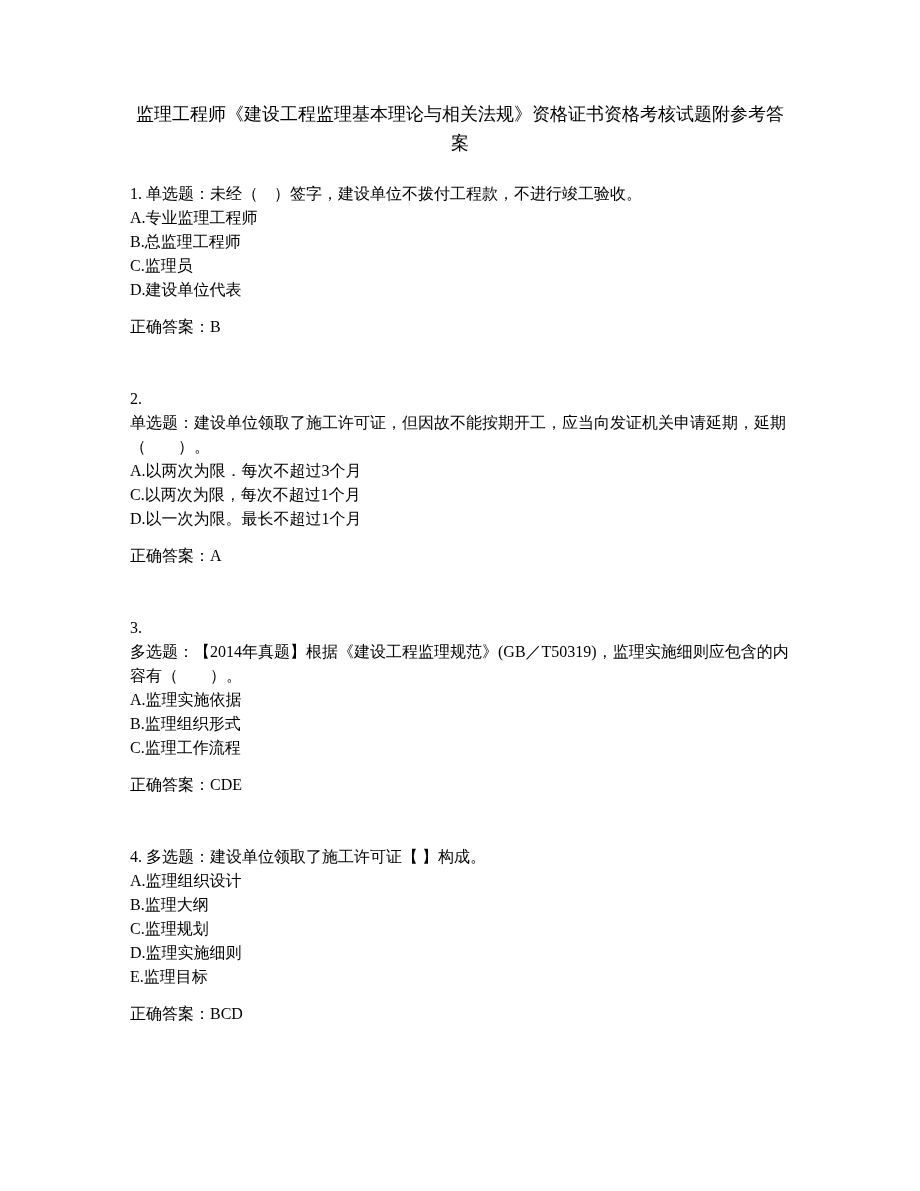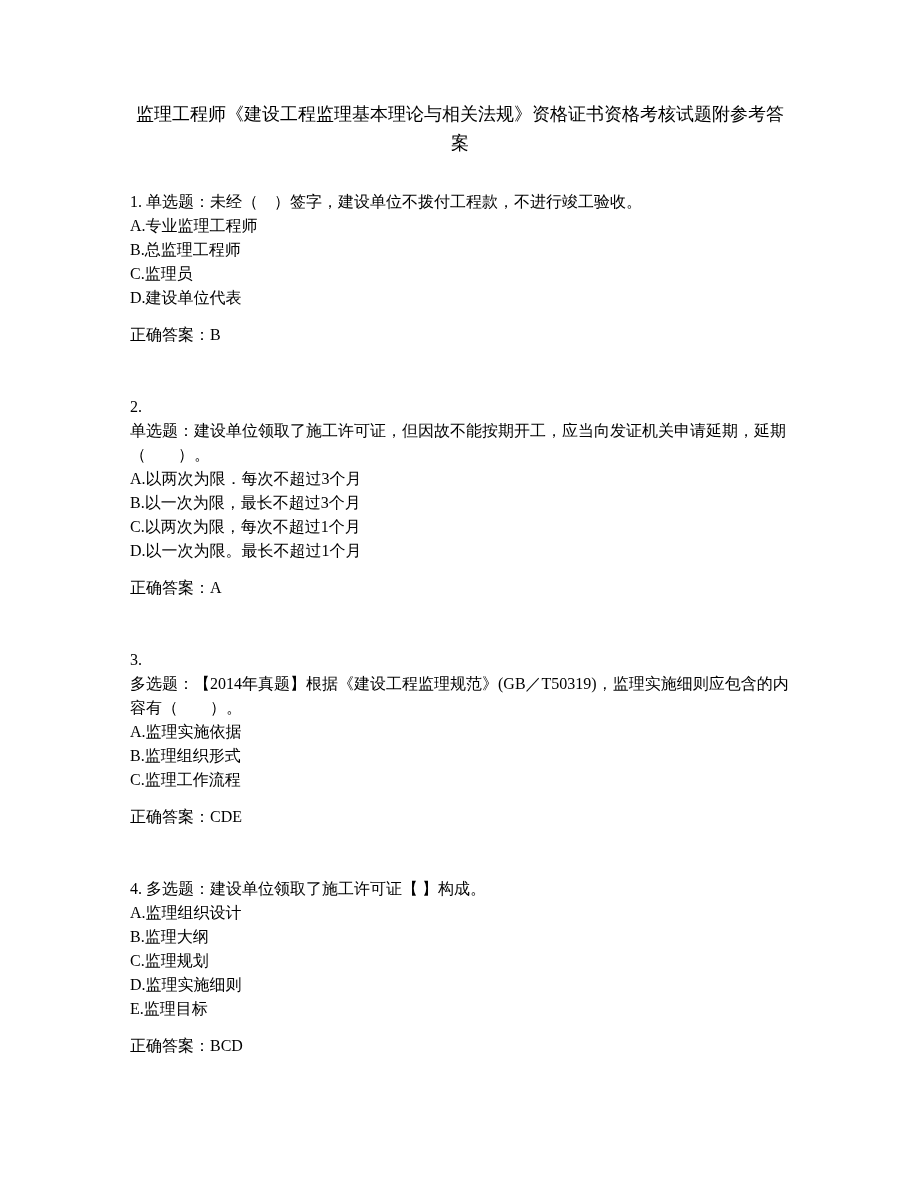--- a/index.html
+++ b/index.html
@@ -13,21 +13,21 @@
       font-size: 16px;
       color: #000000;
       width: 920px;
       min-height: 1191px;
       padding: 100px 130px 60px 130px;
       line-height: 1.5;
     }
     .title {
       text-align: center;
       font-size: 18px;
-      margin-bottom: 32px;
+      margin-bottom: 24px;
       line-height: 1.6;
     }
     .question-block {
       margin-bottom: 48px;
     }
     .question-block .line {
       display: block;
     }
     .answer-line {
       margin-top: 13px;
@@ -47,21 +47,20 @@
   <span class="line">B.总监理工程师</span>
   <span class="line">C.监理员</span>
   <span class="line">D.建设单位代表</span>
   <span class="line answer-line">正确答案：B</span>
 </div>
 
 <div class="question-block">
   <span class="line">2.</span>
   <span class="line">单选题：建设单位领取了施工许可证，但因故不能按期开工，应当向发证机关申请延期，延期（　　）。</span>
   <span class="line">A.以两次为限．每次不超过3个月</span>
-  <span class="line">B.以一次为限，最长不超过3个月</span>
   <span class="line">C.以两次为限，每次不超过1个月</span>
   <span class="line">D.以一次为限。最长不超过1个月</span>
   <span class="line answer-line">正确答案：A</span>
 </div>
 
 <div class="question-block">
   <span class="line">3.</span>
   <span class="line">多选题：【2014年真题】根据《建设工程监理规范》(GB／T50319)，监理实施细则应包含的内容有（　　）。</span>
   <span class="line">A.监理实施依据</span>
   <span class="line">B.监理组织形式</span>

